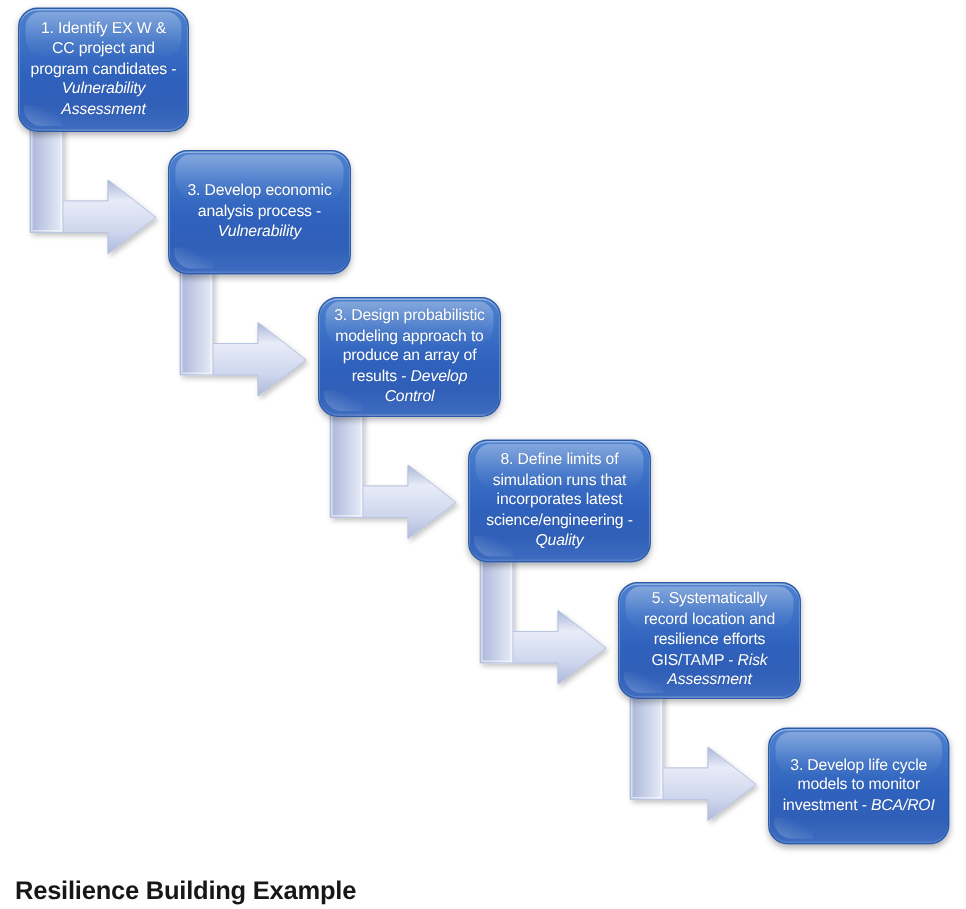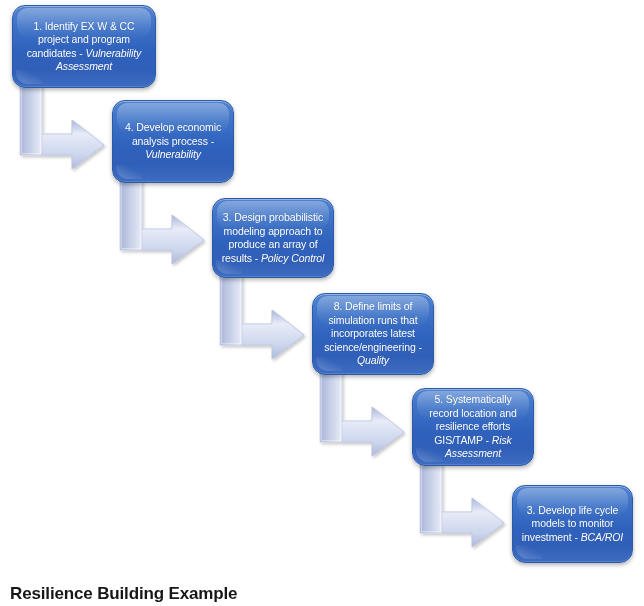--- a/index.html
+++ b/index.html
@@ -175,35 +175,35 @@
   <div class="elbow-arrow" style="left:418px; top:462px;">
     <svg width="100" height="84" viewBox="0 0 100 84" aria-hidden="true">
       <g filter="url(#agShadow)">
         <path d="M 2 0 L 24 0 L 24 50 L 54 50 L 54 36 L 86 61 L 54 85 L 54 71 L 2 71 Z" fill="url(#agVert)" stroke="#b9c3e0" stroke-width="0.6"></path>
         <path d="M 24 50 L 54 50 L 54 36 L 86 61 L 54 85 L 54 71 L 24 71 Z" fill="url(#agHorz)" stroke="#b9c3e0" stroke-width="0.6"></path>
         <path d="M 3.2 1 L 22.8 1 L 22.8 69.8 L 3.2 69.8 Z" fill="none" stroke="rgba(255,255,255,0.55)" stroke-width="1"></path>
       </g>
     </svg>
   </div>
 
-  <div class="step-box" style="left:12px;  top:5px;   width:144px; height:83px;">
+  <div class="step-box" style="left:12px;  top:5px;   width:114px; height:83px;">
     <div class="step-text">
       <span>1. Identify EX W &amp; CC project and program candidates - </span><i>Vulnerability Assessment</i>
     </div>
   </div>
 
   <div class="step-box" style="left:112px; top:100px; width:122px; height:83px;">
     <div class="step-text">
-      <span>4. Develop economic analysis process - </span><i>Vulnerability</i>
+      <span>3. Develop economic analysis process - </span><i>Vulnerability</i>
     </div>
   </div>
 
   <div class="step-box" style="left:212px; top:198px; width:122px; height:80px;">
     <div class="step-text">
-      <span>3. Design probabilistic modeling approach to produce an array of results - </span><i>Policy Control</i>
+      <span>3. Design probabilistic modeling approach to produce an array of results - </span><i>Develop Control</i>
     </div>
   </div>
 
   <div class="step-box" style="left:312px; top:293px; width:122px; height:82px;">
     <div class="step-text">
       <span>8. Define limits of simulation runs that incorporates latest science/engineering - </span><i>Quality</i>
     </div>
   </div>
 
   <div class="step-box" style="left:412px; top:388px; width:122px; height:78px;">

